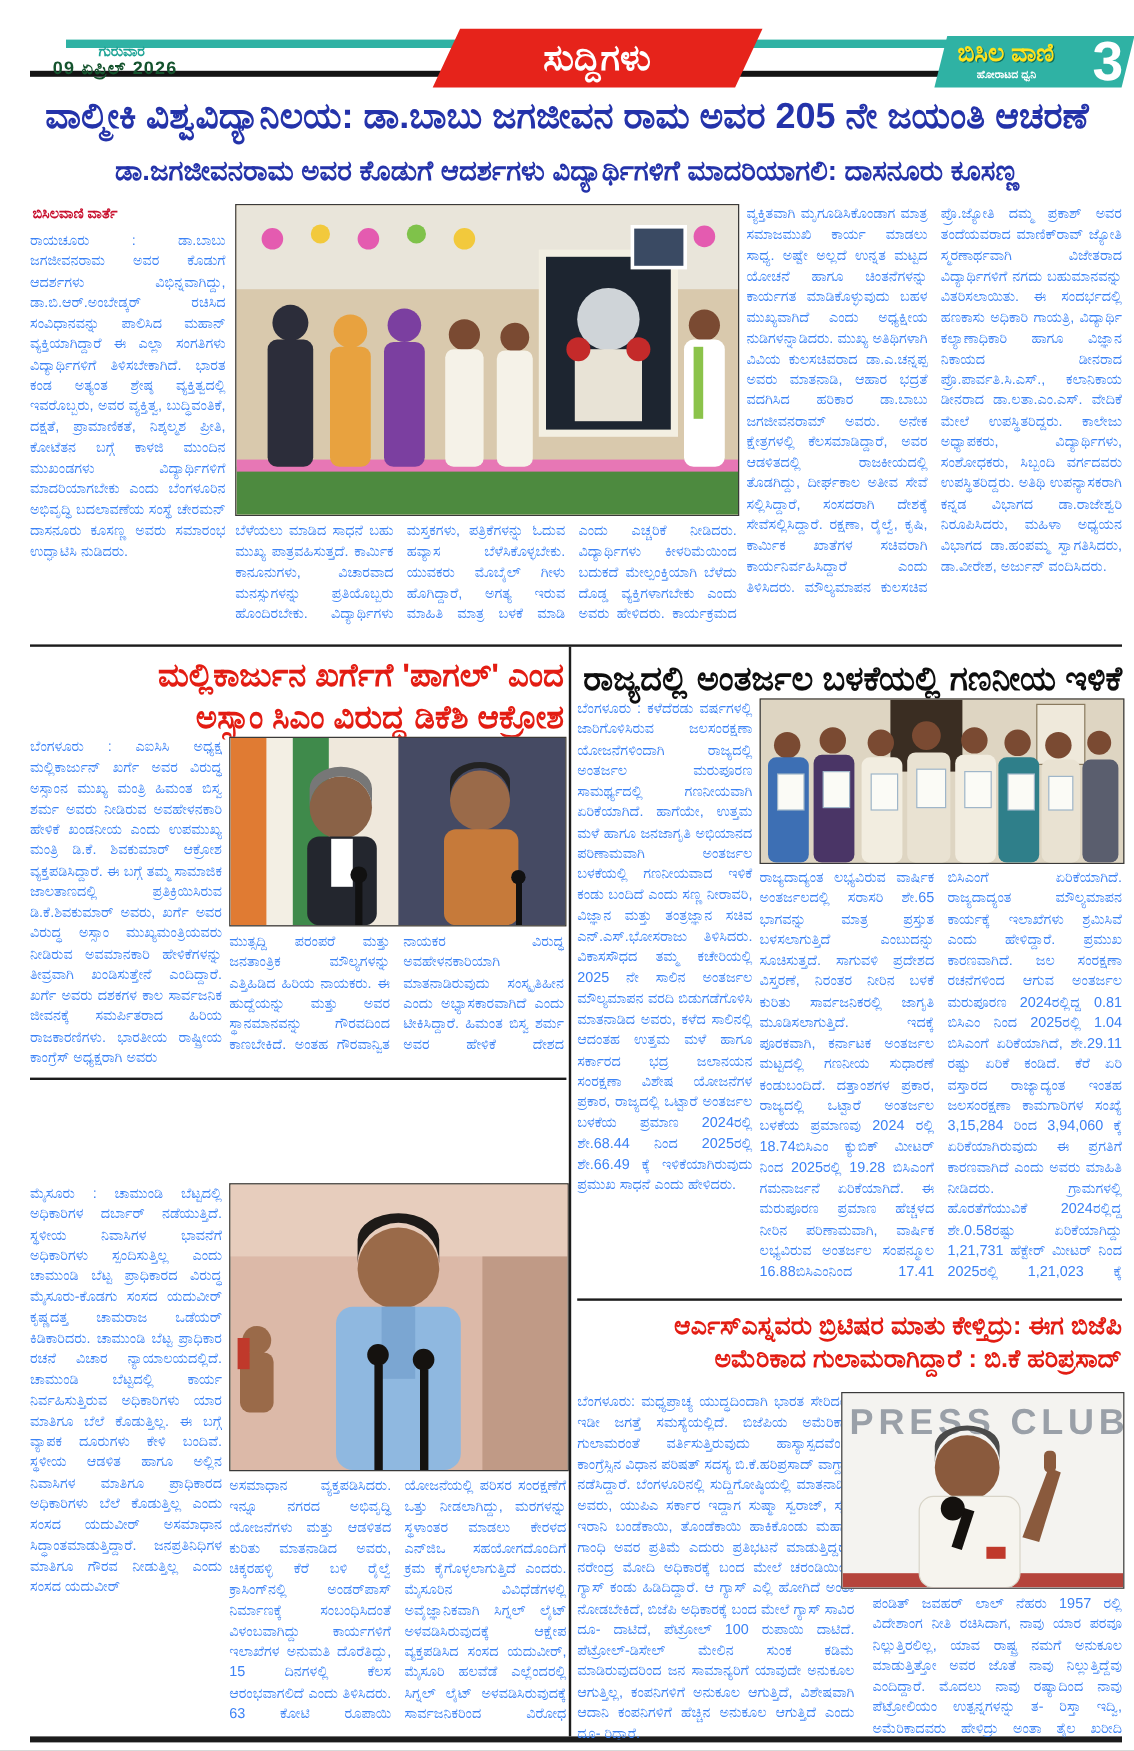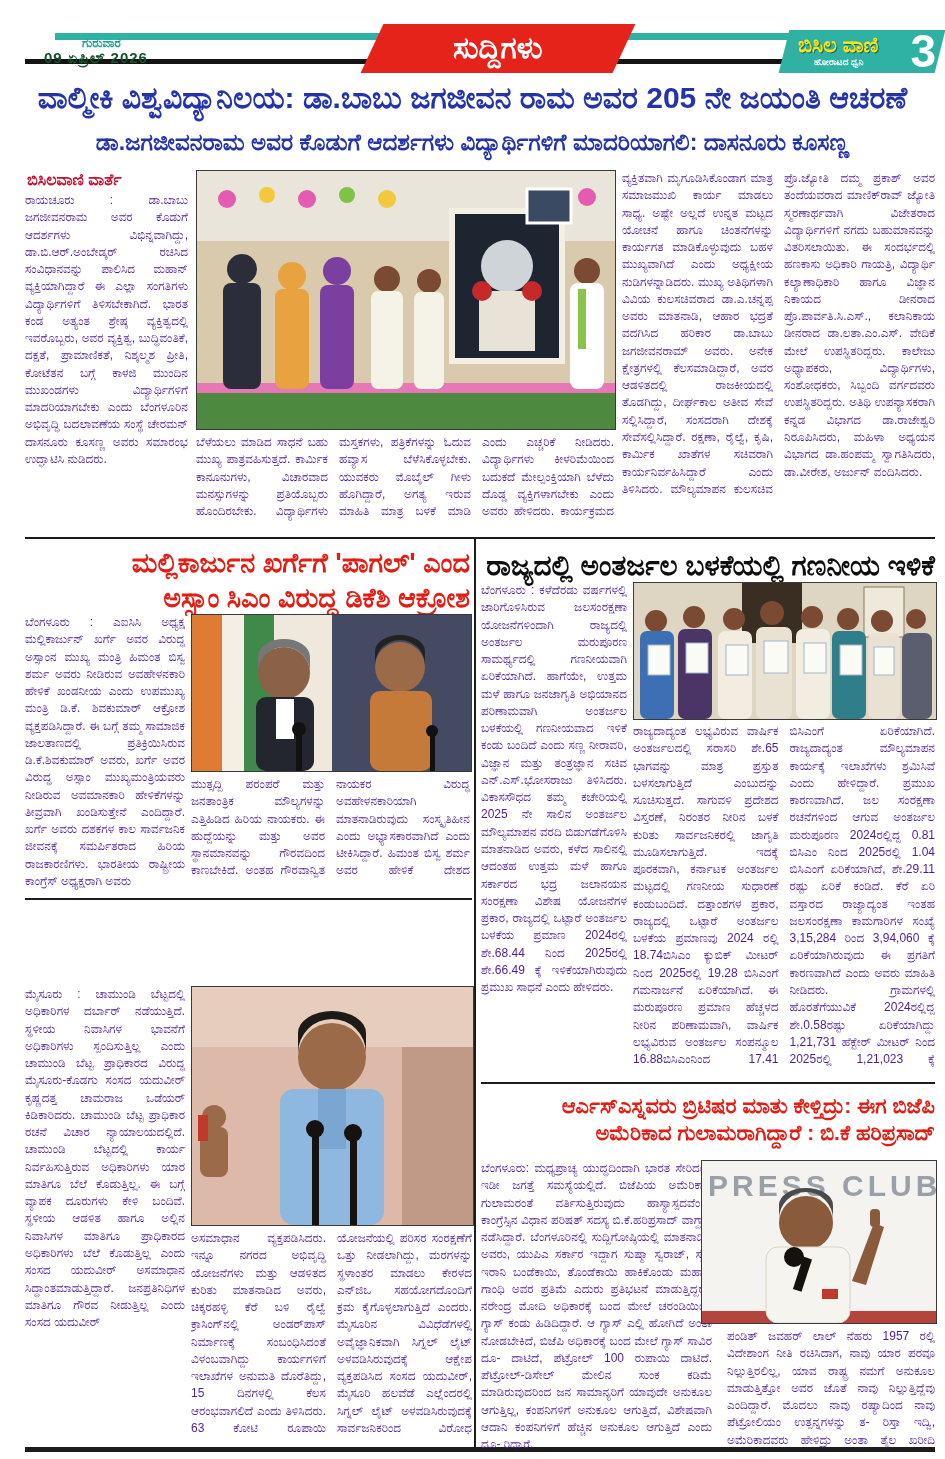--- a/index.html
+++ b/index.html
@@ -22,22 +22,22 @@
   .masthead-pageno{position:absolute;right:4px;top:-6px;font-size:46px;font-weight:bold;color:#ffffff;}
   
   .h-main{position:absolute;left:25px;top:83px;width:895px;text-align:center;color:#2433aa;
           font-size:30px;font-weight:bold;line-height:1.0;}
   .h-sub{position:absolute;left:25px;top:129px;width:895px;text-align:center;color:#2433aa;
          font-size:23px;font-weight:bold;}
   .h-red{color:#e31d13;}
   .h-black{color:#0e0e0e;}
   .story-head{position:absolute;text-align:right;font-weight:bold;line-height:1.3;}
   
-  .byline{position:absolute;left:27px;top:171px;font-size:16px;font-weight:bold;color:#c8102e;}
-  .col{position:absolute;font-size:12px;line-height:1.44;color:#4c1d95;text-align:justify;overflow:hidden;}
+  .byline{position:absolute;left:27px;top:171px;font-size:12px;font-weight:bold;color:#c8102e;}
+  .col{position:absolute;font-size:12px;line-height:1.44;color:#3b82f6;text-align:justify;overflow:hidden;}
   .cols2{column-count:2;column-gap:11px;}
   .cols3{column-count:3;column-gap:11px;}
   
   .rule{position:absolute;background:#1c1c1c;}
   
   .photo{position:absolute;border:1px solid #3a3a3a;overflow:hidden;background:#cfc5b2;}
   .photo svg{position:absolute;inset:0;width:100%;height:100%;}
   .press-text{position:absolute;left:6px;top:8px;width:140%;font-size:30px;font-weight:bold;
               color:#9aa0a8;letter-spacing:4px;white-space:nowrap;font-family:"Liberation Sans",sans-serif;}
 </style>

